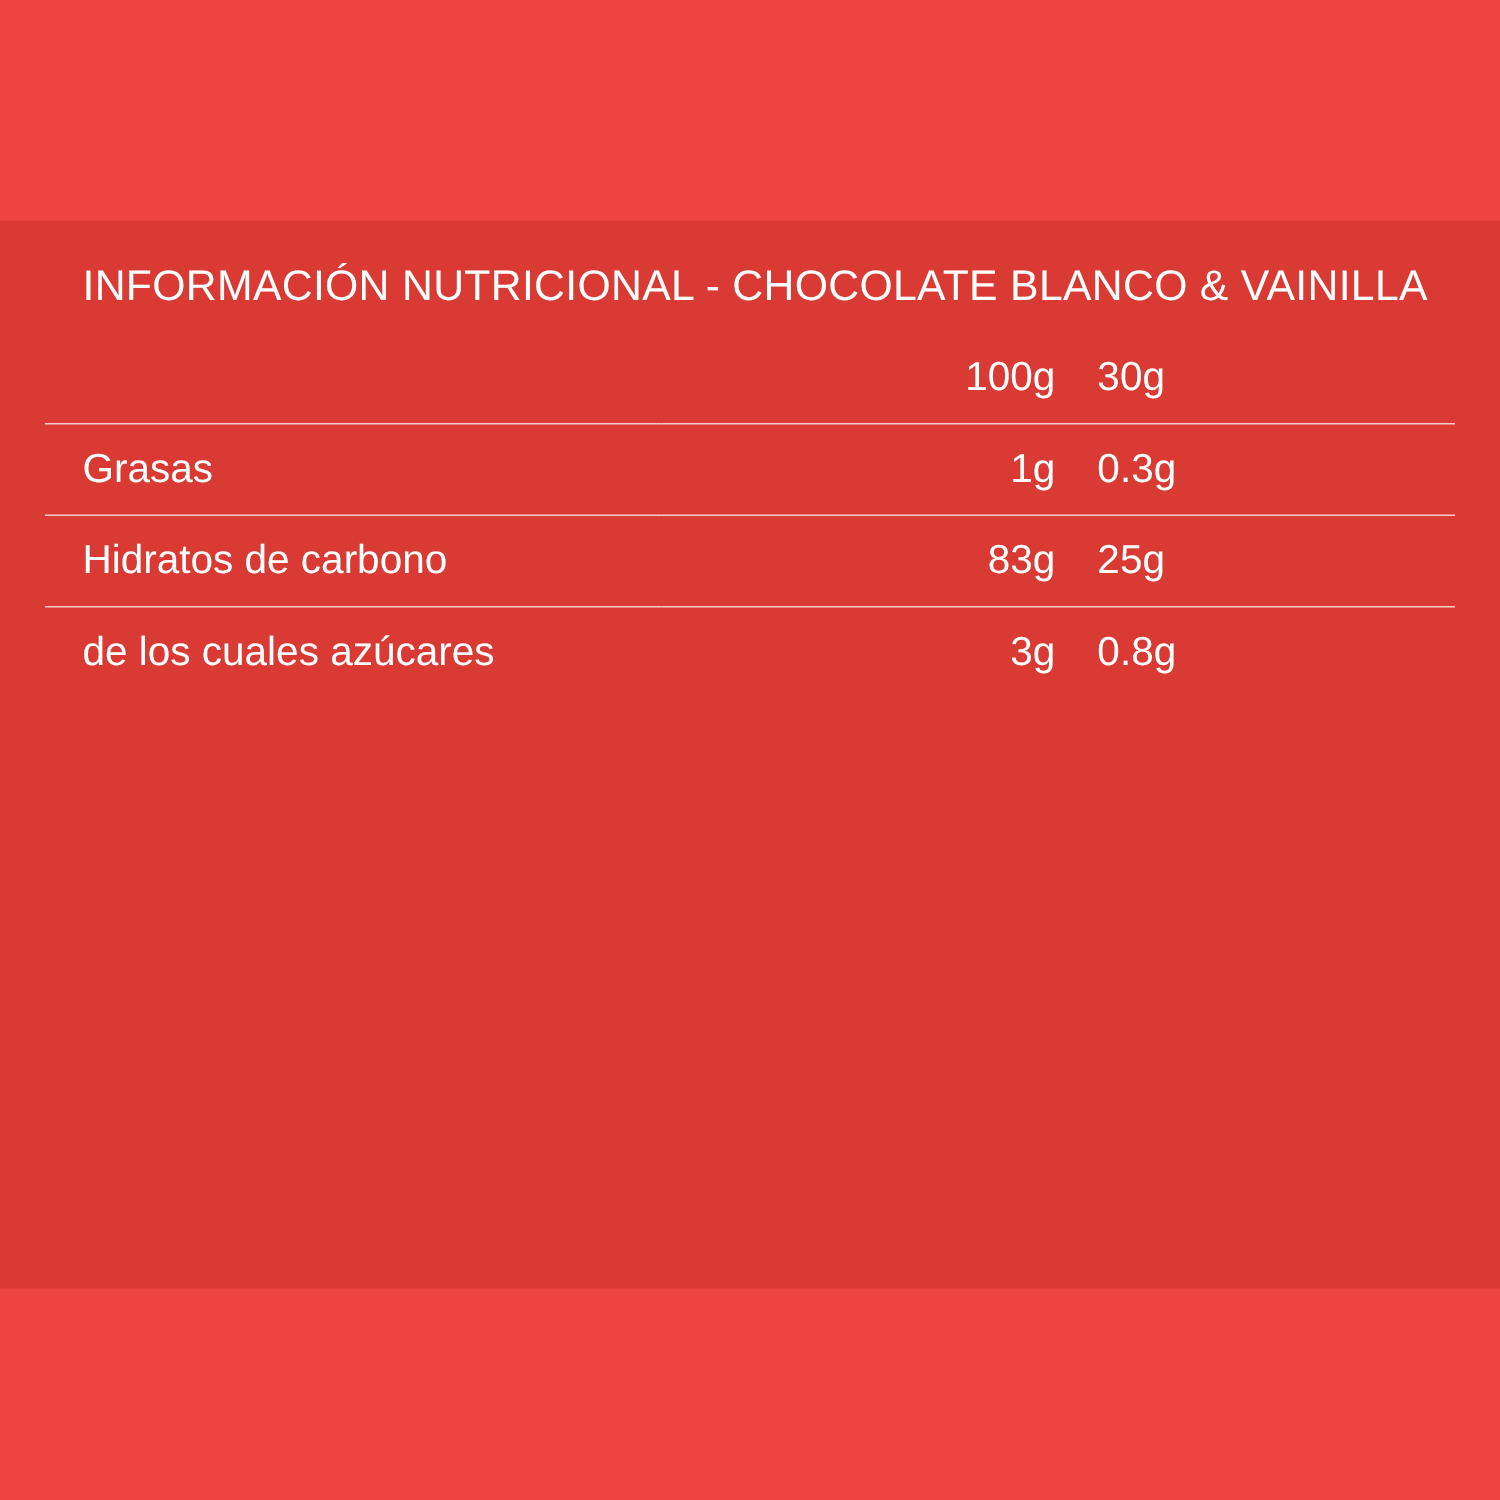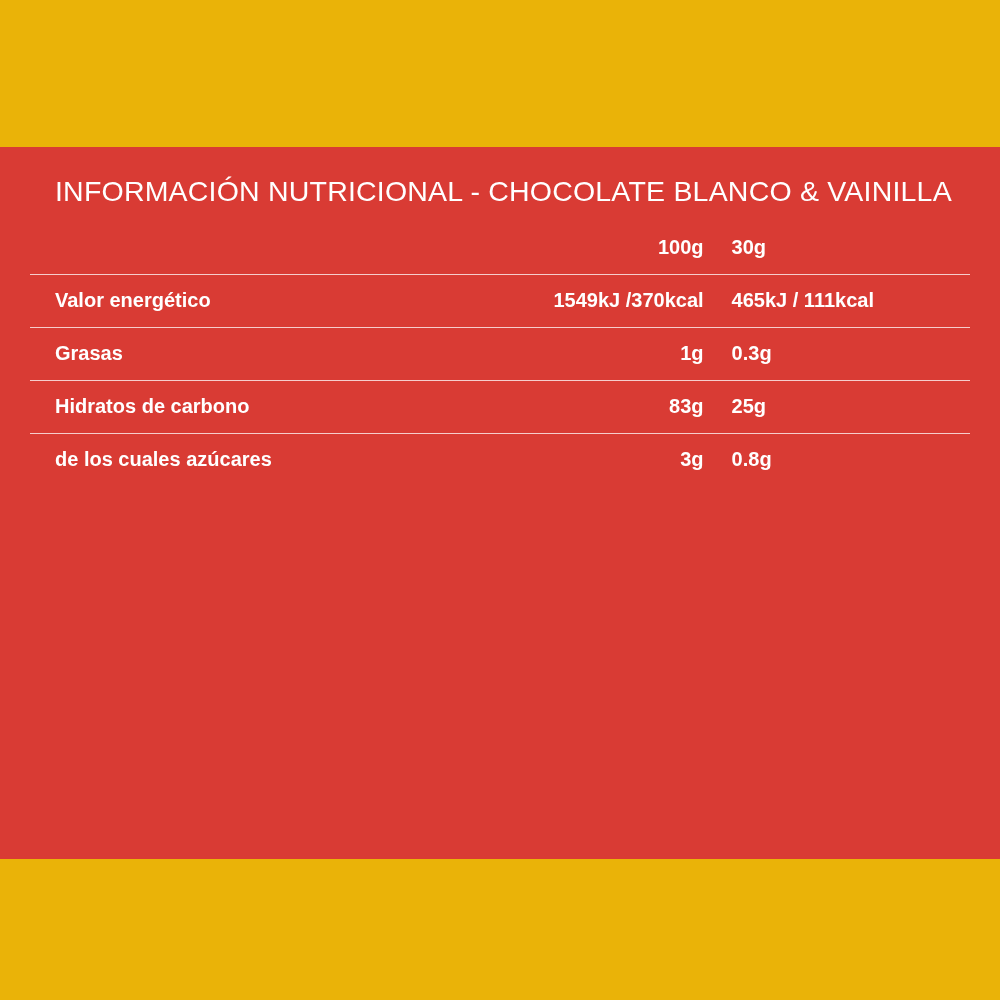--- a/index.html
+++ b/index.html
@@ -7,21 +7,21 @@
     padding: 0;
     width: 1000px;
     height: 1000px;
     background: #ffffff;
     font-family: "Liberation Sans", sans-serif;
   }
   .page {
     position: relative;
     width: 1000px;
     height: 1000px;
-    background: #eab308;
+    background: #ef4444;
     overflow: hidden;
   }
   .panel {
     position: absolute;
     left: 0;
     top: 147px;
     width: 1000px;
     height: 712px;
     background: #d93b34;
     box-sizing: border-box;
@@ -36,22 +36,22 @@
     white-space: nowrap;
   }
   .table {
     width: 100%;
     border-collapse: collapse;
     margin-top: 18px;
     table-layout: fixed;
   }
   .table td, .table th {
     color: #ffffff;
-    font-weight: 700;
-    font-size: 20px;
+    font-weight: 400;
+    font-size: 27px;
     border-top: 1.5px solid rgba(255,255,255,0.75);
     padding: 14px 0 15px 0;
     vertical-align: middle;
   }
   .table tr.header-row td,
   .table tr.header-row th {
     border-top: none;
     padding-top: 10px;
   }
   .col-label { width: 44%; padding-left: 25px !important; text-align: left; }
@@ -68,25 +68,20 @@
     <div class="title">INFORMACIÓN NUTRICIONAL - CHOCOLATE BLANCO &amp; VAINILLA</div>
 
     <table class="table">
       <tbody>
         <tr class="header-row">
           <td class="col-label hdr"></td>
           <td class="col-a hdr">100g</td>
           <td class="col-b hdr">30g</td>
         </tr>
         <tr>
-          <td class="col-label">Valor energético</td>
-          <td class="col-a">1549kJ /370kcal</td>
-          <td class="col-b">465kJ / 111kcal</td>
-        </tr>
-        <tr>
           <td class="col-label">Grasas</td>
           <td class="col-a">1g</td>
           <td class="col-b">0.3g</td>
         </tr>
         <tr>
           <td class="col-label">Hidratos de carbono</td>
           <td class="col-a">83g</td>
           <td class="col-b">25g</td>
         </tr>
         <tr>

